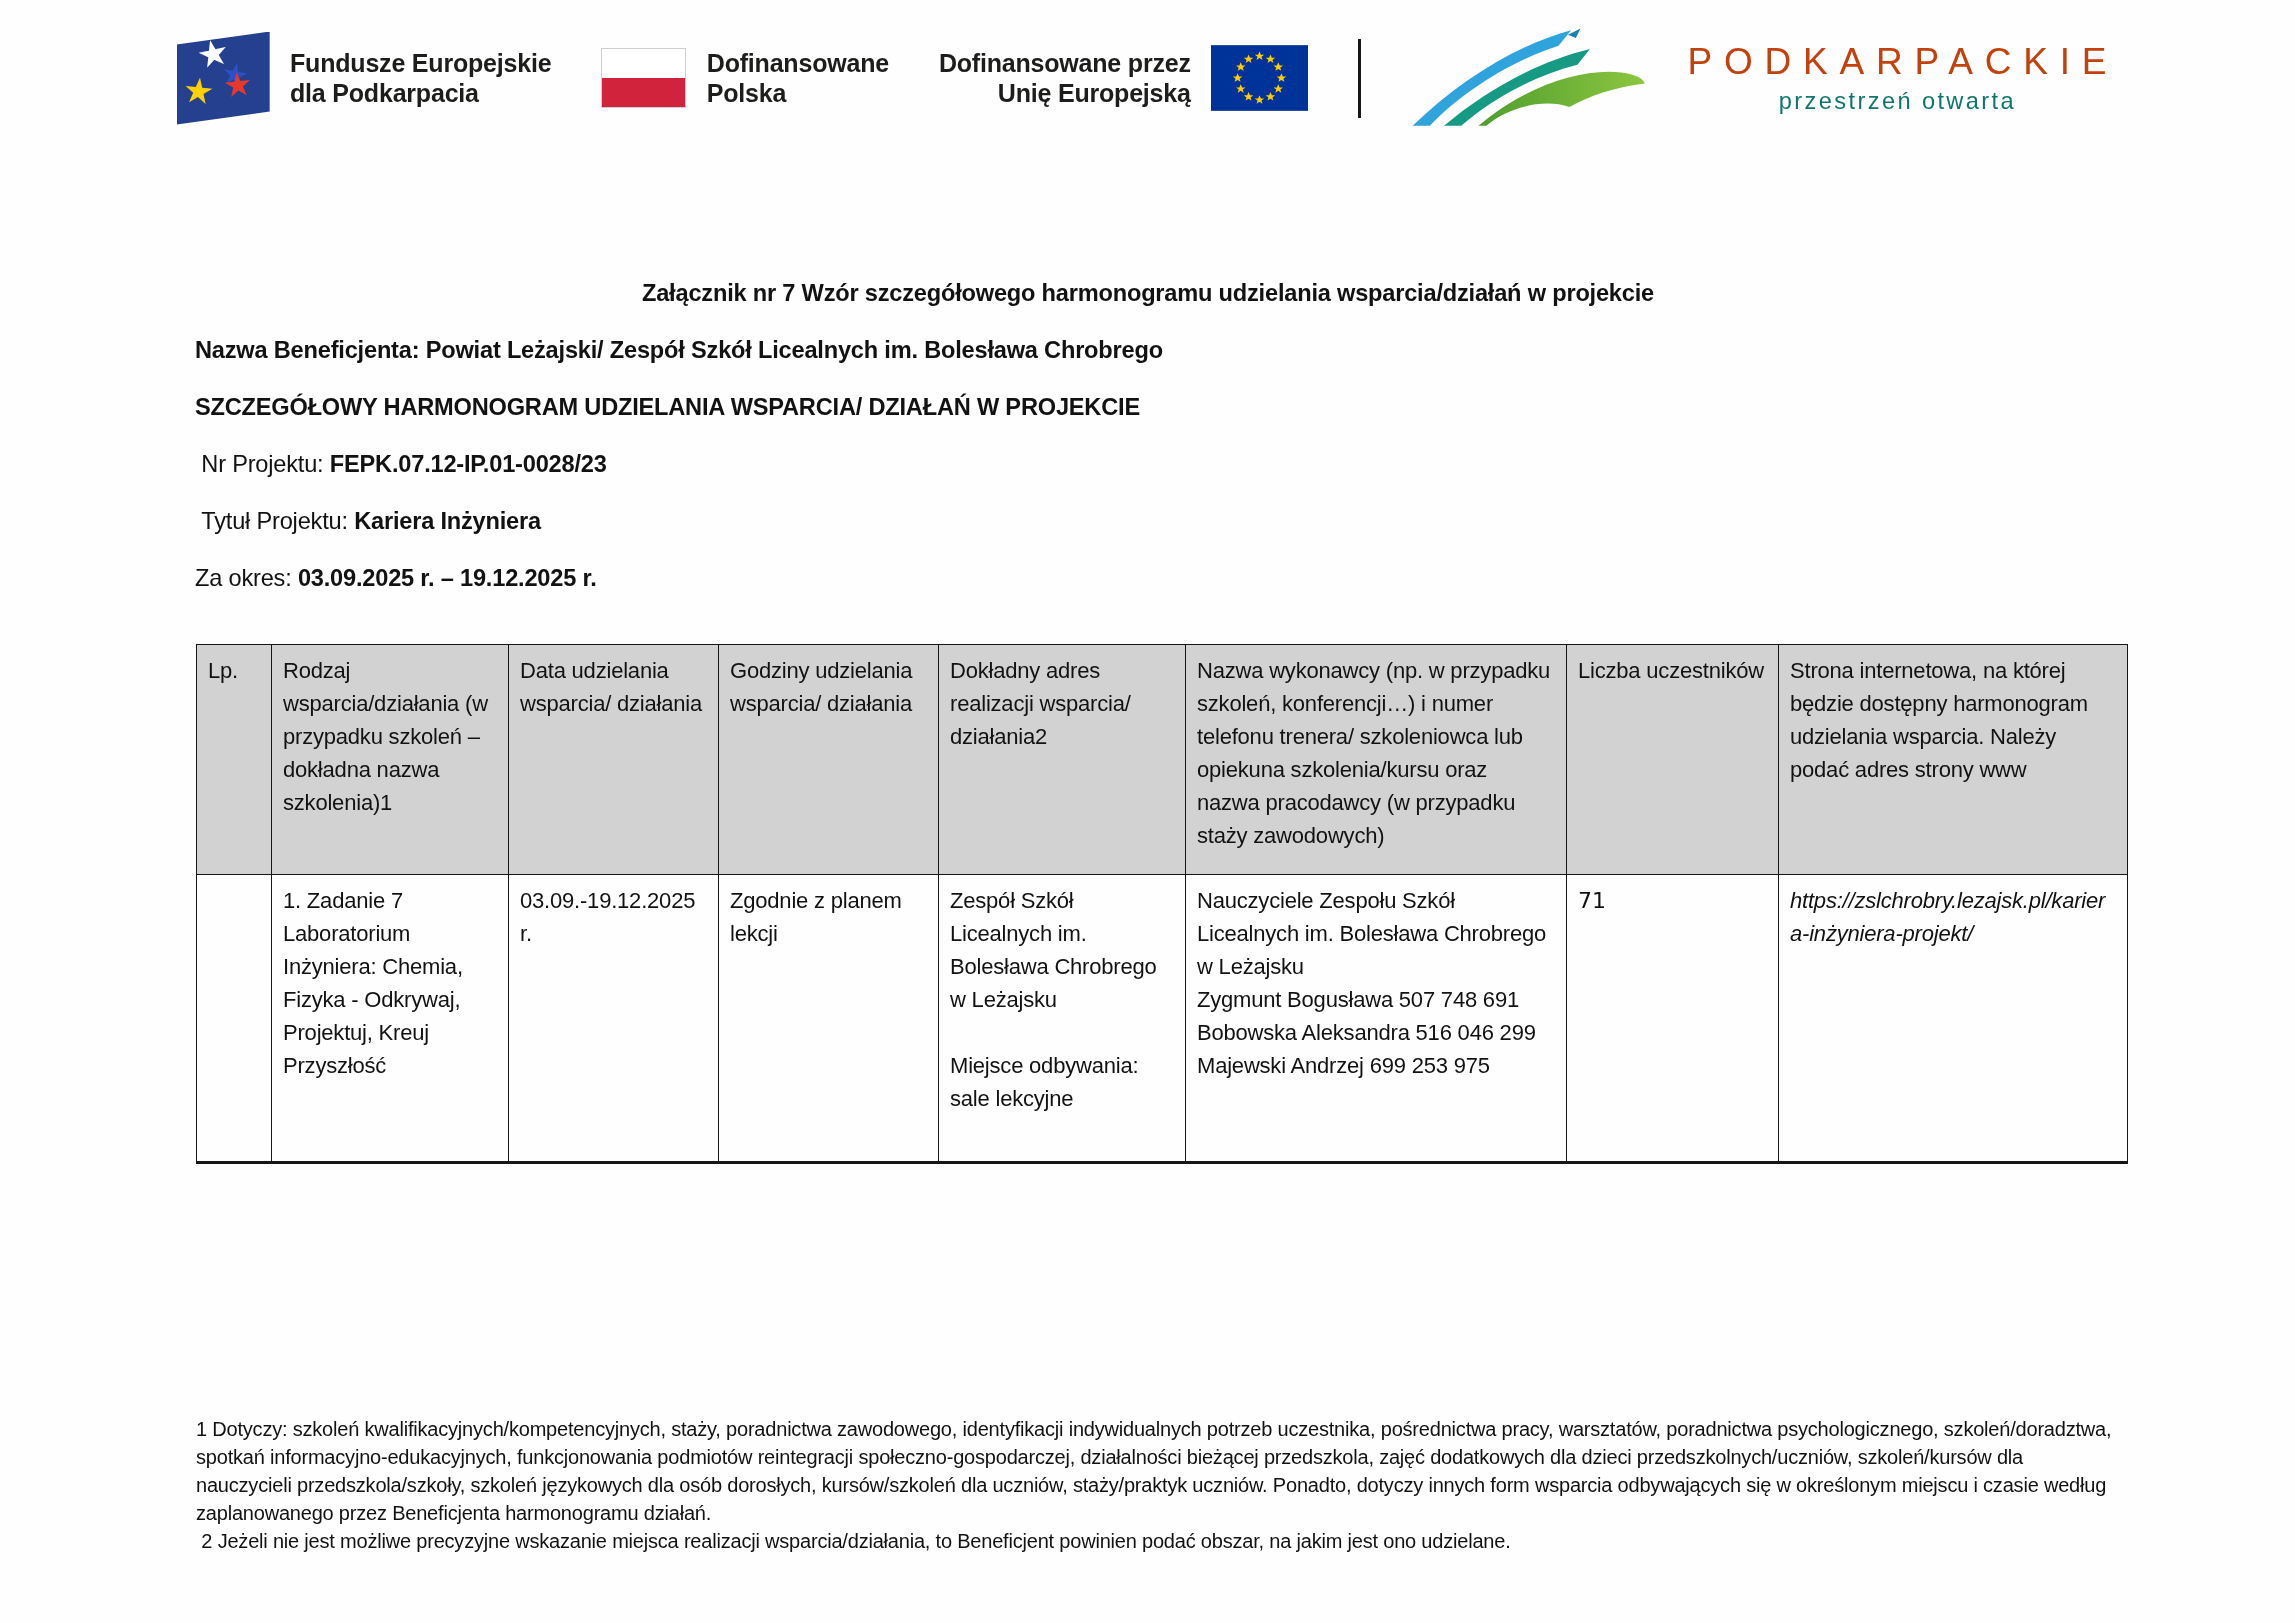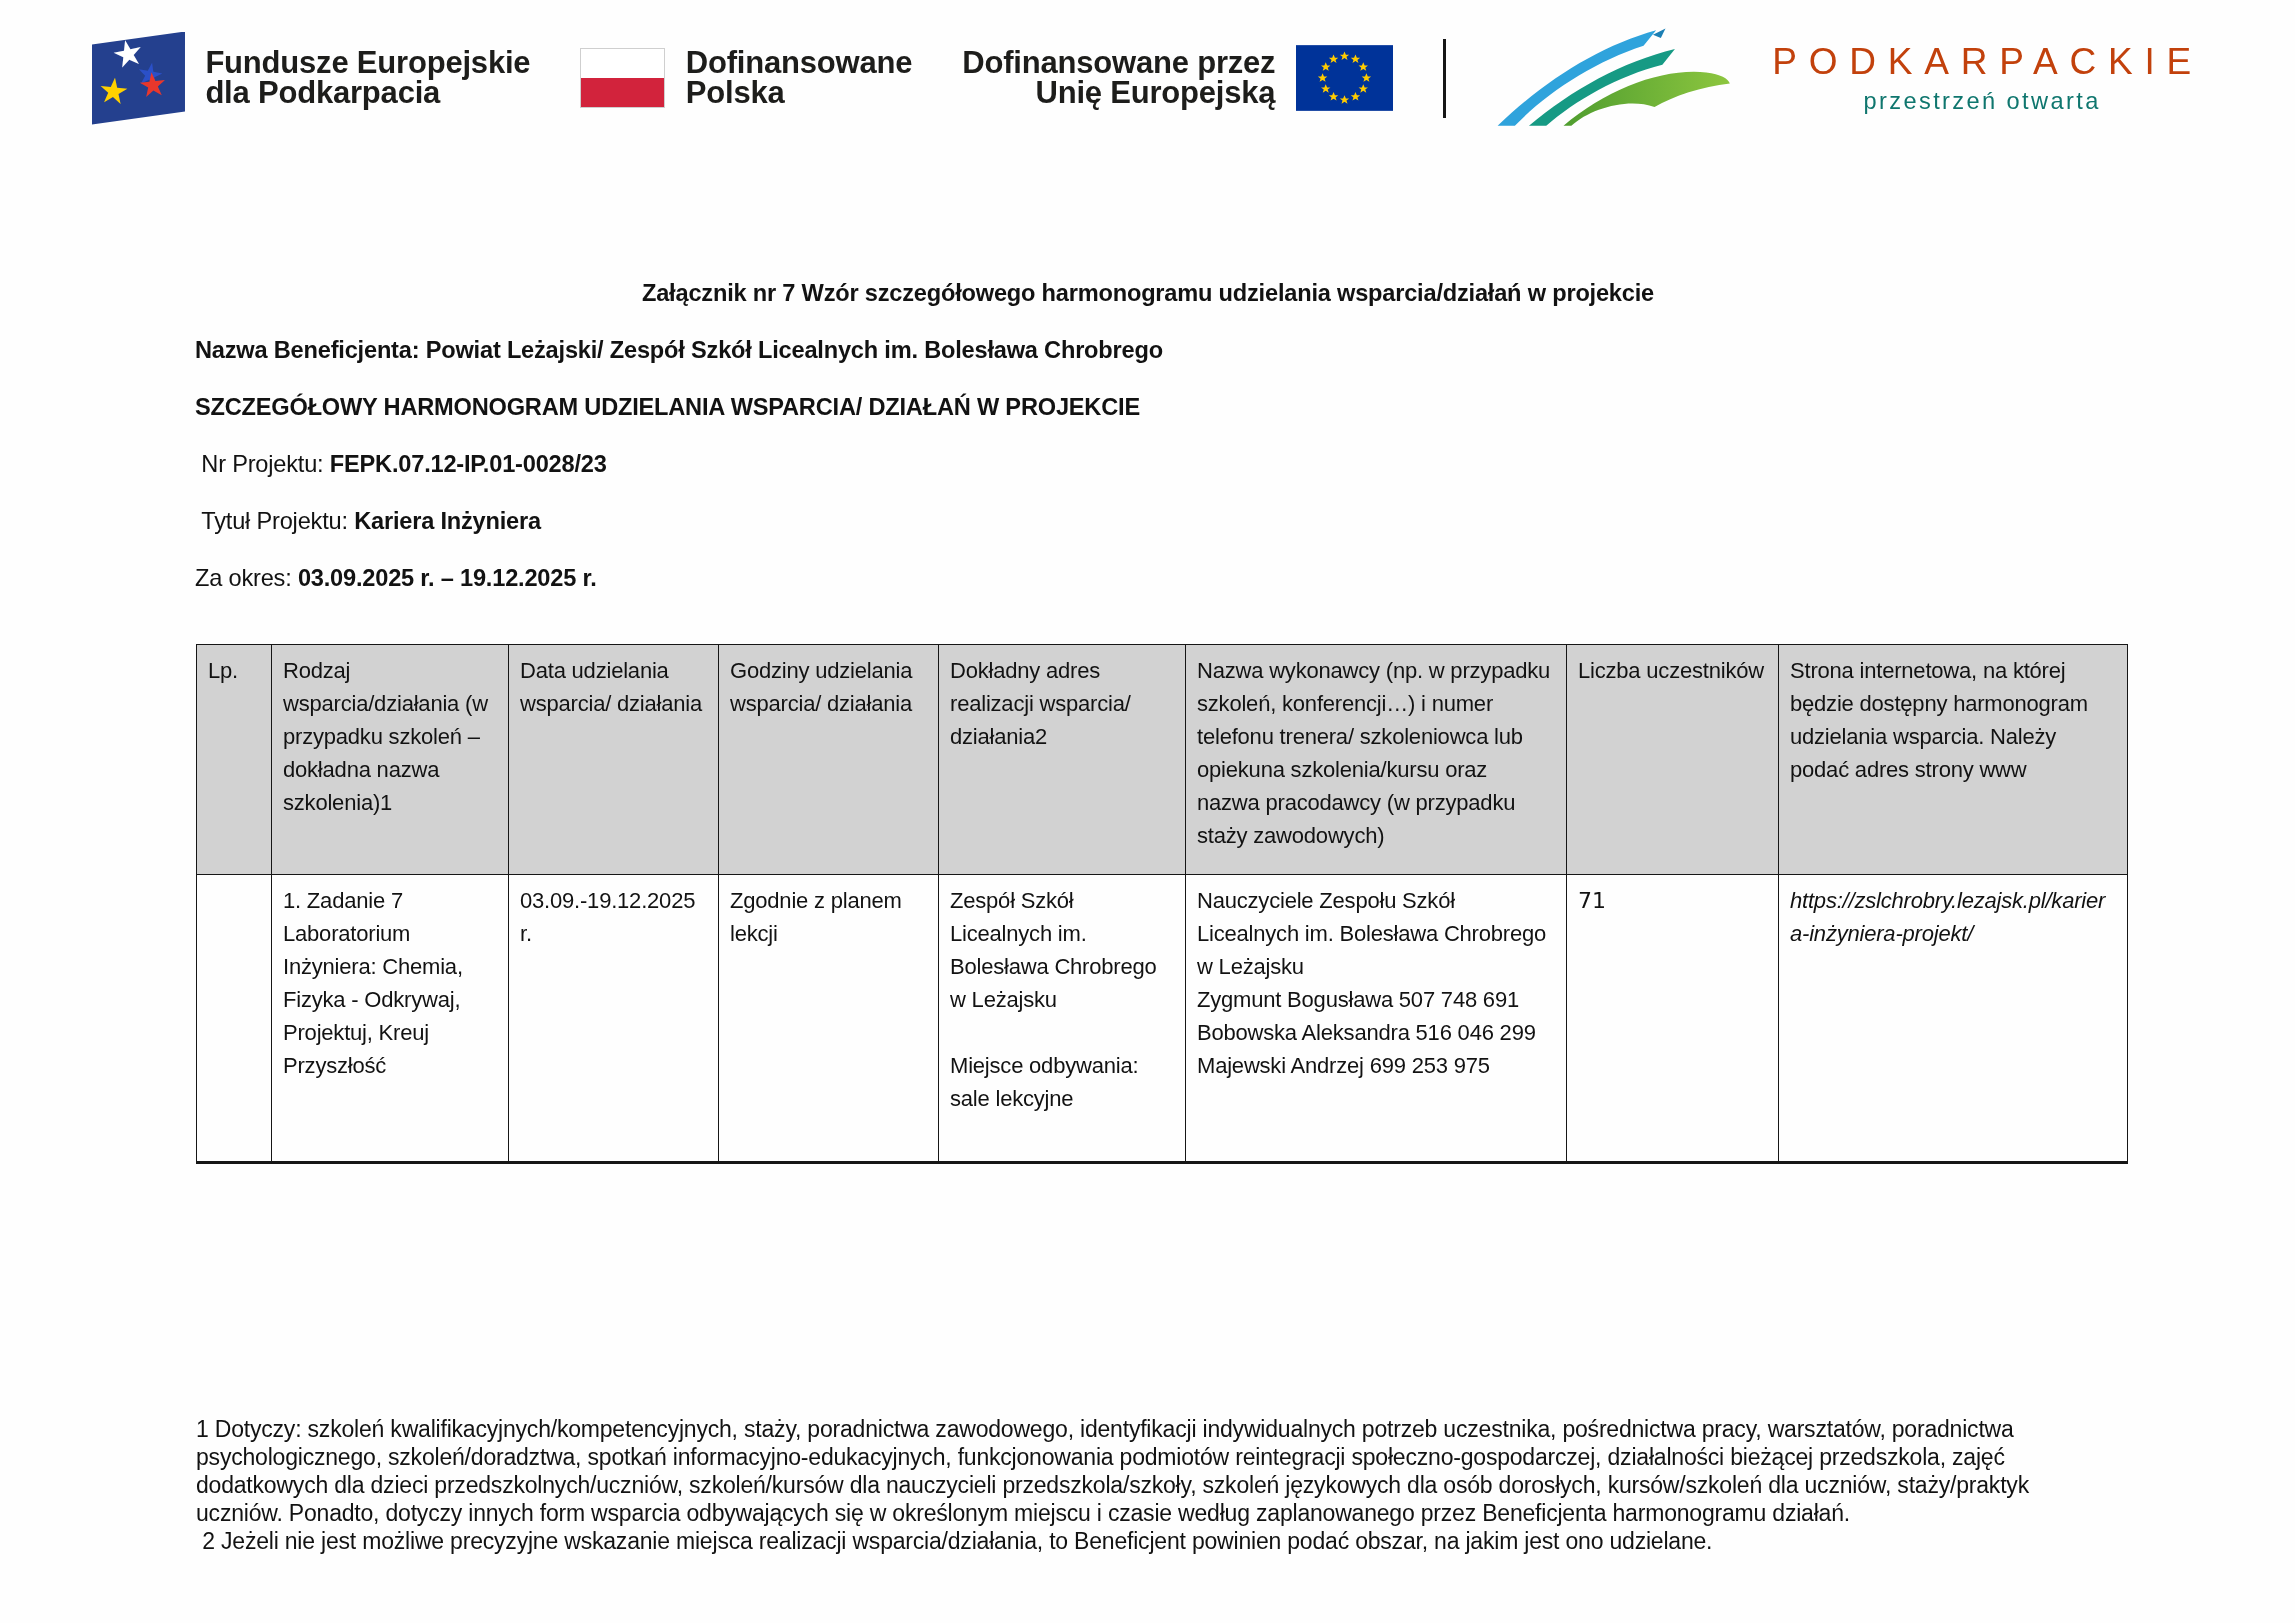--- a/index.html
+++ b/index.html
@@ -4,21 +4,21 @@
 <style>
   html,body{margin:0;padding:0;background:#ffffff;}
   .page{
     position:relative;width:2295px;height:1623px;background:#fefefe;overflow:hidden;
     font-family:"Liberation Sans","DejaVu Sans",sans-serif;color:#121212;letter-spacing:-0.2px;
   }
 
   
   .logo-band{position:absolute;top:27px;left:0;width:100%;display:flex;justify-content:center;align-items:center;gap:50px;}
   .logo-group{display:flex;align-items:center;gap:20.4px;}
-  .logo-text{font-weight:700;font-size:31px;line-height:30px;color:#1d1d1b;}
+  .logo-text{font-weight:700;font-size:25px;line-height:30px;color:#1d1d1b;}
   .logo-text.right{text-align:right;}
 
   .fe-flag{position:relative;width:93px;height:93px;background:#24408e;
     clip-path:polygon(0 14%,100% 0,100% 86%,0 100%);}
   .fe-flag .st{position:absolute;line-height:1;}
   .fe-flag .st.w{color:#ffffff;font-size:36px;top:4.7px;left:20.4px;transform:rotate(-12deg);}
   .fe-flag .st.b{color:#2b50c8;font-size:31px;top:27px;left:44px;transform:rotate(10deg);}
   .fe-flag .st.y{color:#ffd100;font-size:35px;top:41px;left:6.3px;transform:rotate(6deg);}
   .fe-flag .st.r{color:#e8372c;font-size:33px;top:36px;left:46px;transform:rotate(-6deg);}
 
@@ -48,21 +48,21 @@
     padding:9.4px 11px;font-size:22px;line-height:33px;font-weight:400;box-sizing:border-box;
   }
   .sched-table thead tr{height:230px;}
   .sched-table tbody tr{height:288px;margin-top:40px;}
   .sched-table thead th{background:#d2d2d2;}
   .cell-pre{white-space:pre-line;}
   .cell-url{word-break:break-all;overflow-wrap:anywhere;font-style:italic;}
   .cell-count{font-size:27px;letter-spacing:0;font-family:"DejaVu Sans","Liberation Sans",sans-serif;line-height:31px;}
 
   
-  .footnotes{position:absolute;left:196px;top:1415px;width:1925px;font-size:23px;line-height:28px;}
+  .footnotes{position:absolute;left:196px;top:1415px;width:1925px;font-size:20px;line-height:28px;}
   .footnotes p{margin:0;white-space:pre-wrap;}
 </style>
 </head>
 <body>
 
 <div class="page">
 
   <header class="logo-band">
 
     <div class="logo-group">

